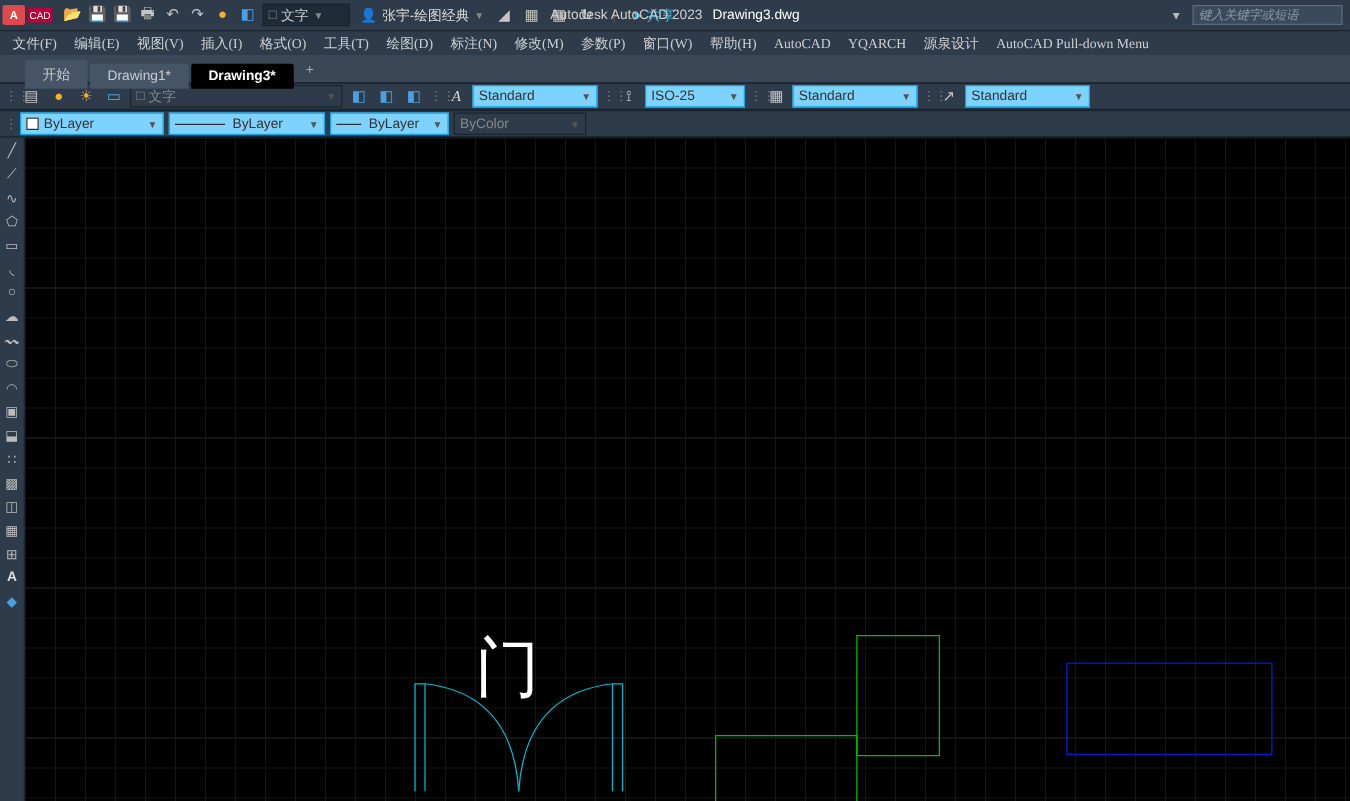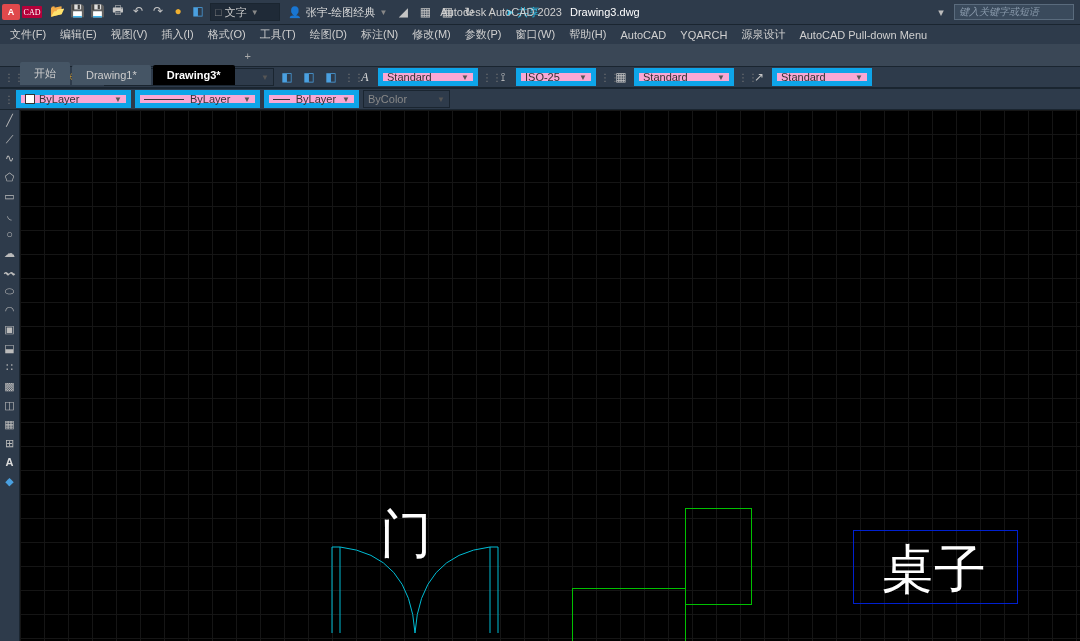--- a/index.html
+++ b/index.html
@@ -1,41 +1,41 @@
 <!DOCTYPE html>
 <html><head>
 <meta charset="utf-8">
 <style>
 * { margin: 0; padding: 0; box-sizing: border-box; font-family: "Microsoft YaHei", Arial, sans-serif; }
 html, body { width: 1080px; height: 641px; background: #000; overflow: hidden; }
 .titlebar { height: 24px; background: #2e3b4b; display: flex; align-items: center; font-size: 11px; color: #ccc; }
 .titlebar .app-icon { width: 18px; height: 16px; background: #e0494c; color:#fff; margin: 0 2px; display:flex; align-items:center; justify-content:center; font-size:9px; font-weight:bold; border-radius:2px; }
-.titlebar .cad-badge { width:20px; height:12px; background:#b5003a; color:#fff; font-size:8px; display:flex; align-items:center; justify-content:center; margin-right:4px; border-radius:1px;font-family:Liberation Serif, serif;}
+.titlebar .cad-badge { width:20px; height:12px; background:#b5003a; color:#fff; font-size:8px; display:flex; align-items:center; justify-content:center; margin-right:4px; border-radius:1px;}
 .titlebar .qat { display:flex; gap:4px; padding:0 4px; }
 .titlebar .qat .ic { width:16px; height:16px; display:flex; align-items:center; justify-content:center; color:#c5c5c5; font-size:12px; }
 .titlebar .combo { display:flex; align-items:center; border:1px solid #1a2530; background:#1f2a37; height:18px; padding:0 4px; font-size:11px; color:#ccc; }
 .titlebar .combo .dd { margin-left:4px; font-size:8px; color:#888; }
 .titlebar .mid { margin-left:4px; display:flex; align-items:center; gap:4px; }
 .titlebar .right-icons { display:flex; gap:6px; margin-left:8px; align-items:center;}
 .titlebar .right-icons .ic { width:16px; height:16px; display:flex; align-items:center; justify-content:center; color:#c5c5c5; font-size:12px; }
 .titlebar .title-center { position:absolute; left:50%; transform:translateX(-50%); color:#d0d0d0; font-size:11px; }
 .titlebar .title-center .fn { color:#fff; margin-left:8px; }
 .titlebar .far-right { margin-left:auto; display:flex; align-items:center; gap:6px; padding-right:6px;}
 .titlebar .far-right .ic { width:14px; height:14px; color:#bbb; font-size:11px; display:flex; align-items:center; justify-content:center; }
 .titlebar .search { width:120px; height:16px; background:#3a4a5c; border:1px solid #5a6b7d; color:#8a9aac; font-size:10px; padding:0 4px; display:flex; align-items:center; font-style:italic;}
 .menubar { height: 20px; background:#2e3b4b; display:flex; align-items:center; padding:0 4px; gap:2px; font-size:11px; color:#d0d0d0; border-top:1px solid #1a2530;}
-.menubar .mi { padding:2px 6px; cursor:pointer; }
+.menubar .mi { padding:2px 6px; cursor:pointer;font-family:Liberation Serif, serif; }
 .tabstrip { height:22px; background:#3a4756; display:flex; align-items:flex-end; padding-left:20px; font-size:11px; color:#ccc; }
-.tabstrip .tab { padding:4px 14px; background:#455565; margin-right:2px; border-top-left-radius:2px; border-top-right-radius:2px; position:relative; top:19px;text-align:center; }
+.tabstrip .tab { padding:4px 14px; background:#455565; margin-right:2px; border-top-left-radius:2px; border-top-right-radius:2px; position:relative; top:5px;text-align:center; }
 .tabstrip .tab.active { background:#000; color:#fff; font-weight:bold;}
 .tabstrip .plus { padding:4px 8px; color:#aaa; }
 .toolbar-row { height:22px; background:#2e3b4b; border-top:1px solid #1a2530; border-bottom:1px solid #1a2530; display:flex; align-items:center; padding:0 4px; gap:4px; font-size:11px; color:#ccc;}
 .toolbar-row .grip { width:8px; color:#777; font-size:10px; }
 .toolbar-row .ic { width:18px; height:18px; display:flex; align-items:center; justify-content:center; color:#c5c5c5; font-size:12px;}
-.toolbar-row .sel { height:18px; background:#f9a8d4; border:5px solid #0ea5e9; display:flex; align-items:center; padding:0 4px; font-size:11px; color:#333; }
+.toolbar-row .sel { height:18px; background:#7dd3fc; border:1px solid #0ea5e9; display:flex; align-items:center; padding:0 4px; font-size:11px; color:#333; }
 .toolbar-row .sel .dd { margin-left:auto; padding-left:6px; font-size:8px; color:#555;}
 .toolbar-row .sel.grey { background:#2e3b4b; color:#888; border:1px solid #1a2530;}
 .workarea { display:flex; height: calc(641px - 24px - 20px - 22px - 22px - 22px); }
 .lefttools { width:20px; background:#2e3b4b; display:flex; flex-direction:column; align-items:center; padding-top:2px; gap:3px; border-right:1px solid #1a2530;}
 .lefttools .t { width:16px; height:16px; color:#bbb; font-size:11px; display:flex; align-items:center; justify-content:center;}
 .canvas { flex:1; background:#000; position:relative; overflow:hidden;}
 .grid { position:absolute; inset:0;
   background-image:
     linear-gradient(to right, #151515 1px, transparent 1px),
     linear-gradient(to bottom, #151515 1px, transparent 1px),
@@ -180,21 +180,21 @@
   <div class="sel" style="width:125px">
       <span class="line-sample"></span>
       <span>ByLayer</span>
       <span class="dd">▼</span>
     </div>
   <div class="sel" style="width:95px">
       <span class="line-sample" style="width:20px"></span>
       <span>ByLayer</span>
       <span class="dd">▼</span>
     </div>
-  <div class="sel grey" style="width:87px">
+  <div class="sel grey" style="width:106px">
       <span>ByColor</span>
       <span class="dd">▼</span>
     </div>
 </div>
 
 <div class="workarea">
   <div class="lefttools">
     <div class="t">╱</div>
     <div class="t">⟋</div>
     <div class="t">∿</div>
@@ -224,16 +224,15 @@
       <path d="M 2 93 L 2 7 L 10 7 L 10 93" stroke="#00bcd4" stroke-width="1" fill="none"></path>
       <path d="M 168 93 L 168 7 L 160 7 L 160 93" stroke="#00bcd4" stroke-width="1" fill="none"></path>
       <path d="M 10 7 Q 80 15 85 93" stroke="#00bcd4" stroke-width="1" fill="none"></path>
       <path d="M 160 7 Q 90 15 85 93" stroke="#00bcd4" stroke-width="1" fill="none"></path>
     </svg>
 
     <div class="equip-rect equip1"></div>
     <div class="equip-rect equip2"></div>
 
     <div class="table-rect"></div>
-    <div class="obj-label table-label">桌子</div>
 
   </div>
 </div>
 
 </body></html>

